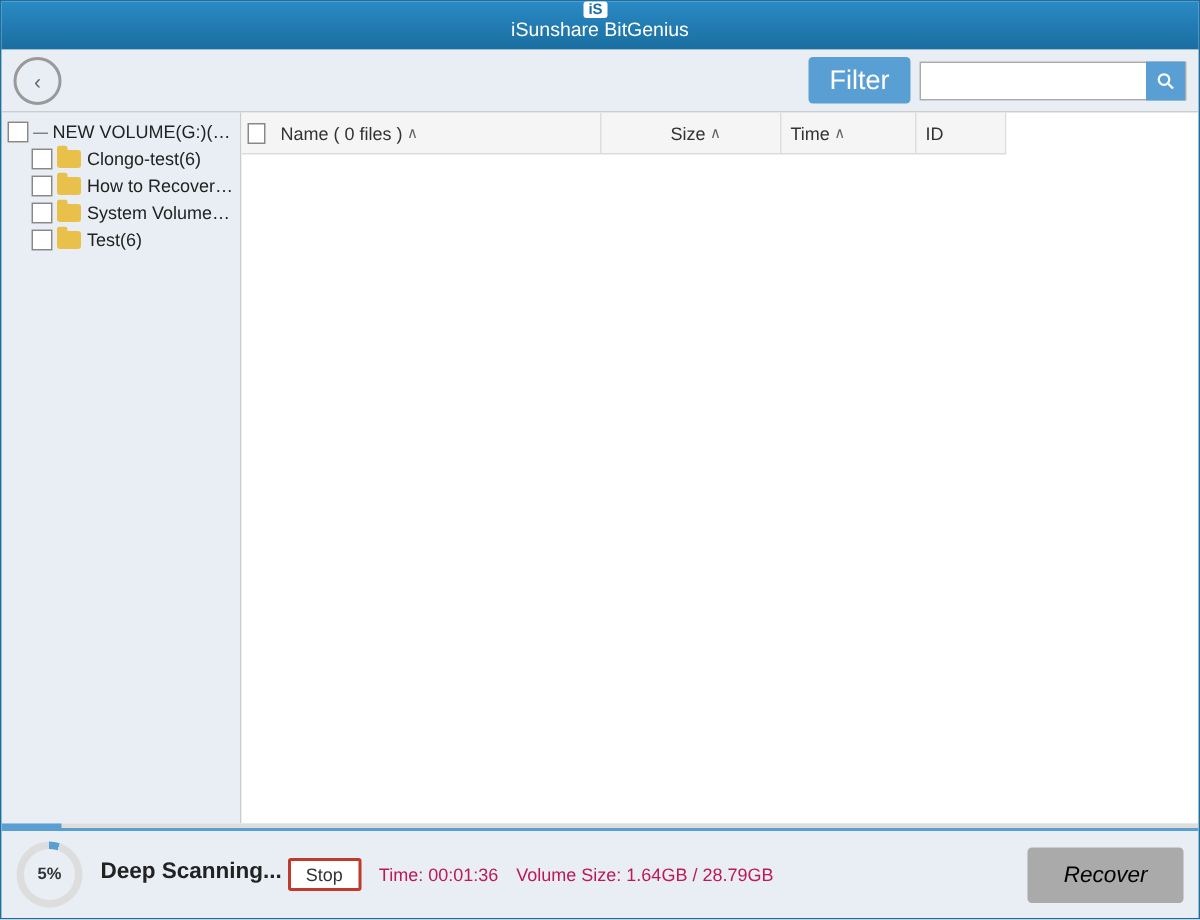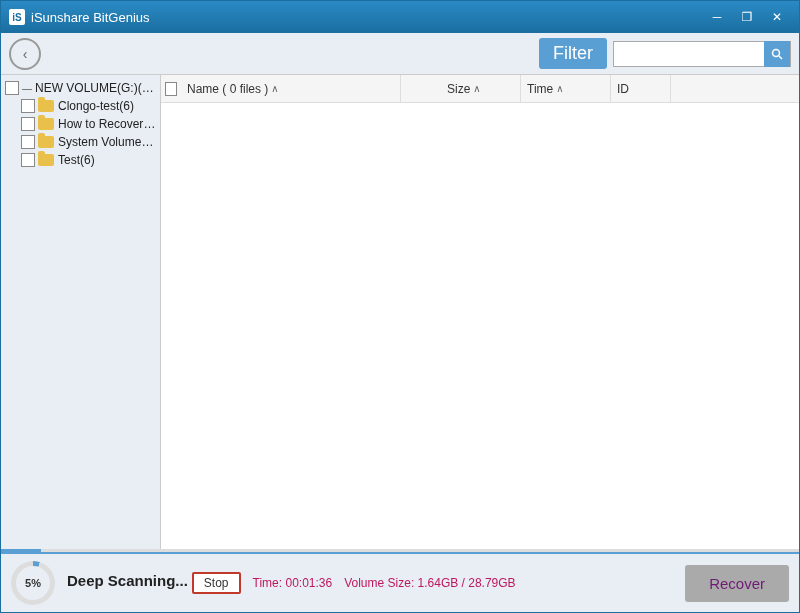--- a/index.html
+++ b/index.html
@@ -22,20 +22,21 @@
     }
 
     .title-bar {
       background: linear-gradient(to bottom, #2a8ac4, #1a6ea0);
       color: white;
       display: flex;
       align-items: center;
       height: 32px;
       padding: 0 8px;
       flex-shrink: 0;
+      flex-direction: column;
     }
 
     .title-bar-icon {
       width: 16px;
       height: 16px;
       margin-right: 6px;
       background: #fff;
       border-radius: 2px;
       display: flex;
       align-items: center;
@@ -200,21 +201,21 @@
     .tree-item-label {
       font-size: 12px;
       overflow: hidden;
       text-overflow: ellipsis;
     }
 
     
     .content-area {
       flex: 1;
       display: flex;
-      flex-direction: column;
+      flex-direction: row;
       background: white;
       overflow: hidden;
     }
 
     
     .table-header {
       display: flex;
       align-items: center;
       background: #f5f5f5;
       border-bottom: 1px solid #ddd;
@@ -324,27 +325,28 @@
     .status-details {
       font-size: 12px;
       color: #be185d;
       display: flex;
       gap: 12px;
     }
 
     .recover-btn {
       margin-left: auto;
       background: #aaa;
-      color: #701a75;
+      color: #000000;
       border: none;
       padding: 10px 24px;
       font-size: 15px;
       cursor: pointer;
       border-radius: 3px;
       min-width: 88px;
+      font-style: italic;
     }
 
     .window-body {
       display: flex;
       flex-direction: column;
       flex: 1;
       overflow: hidden;
     }
 
     .blue-progress-line {

